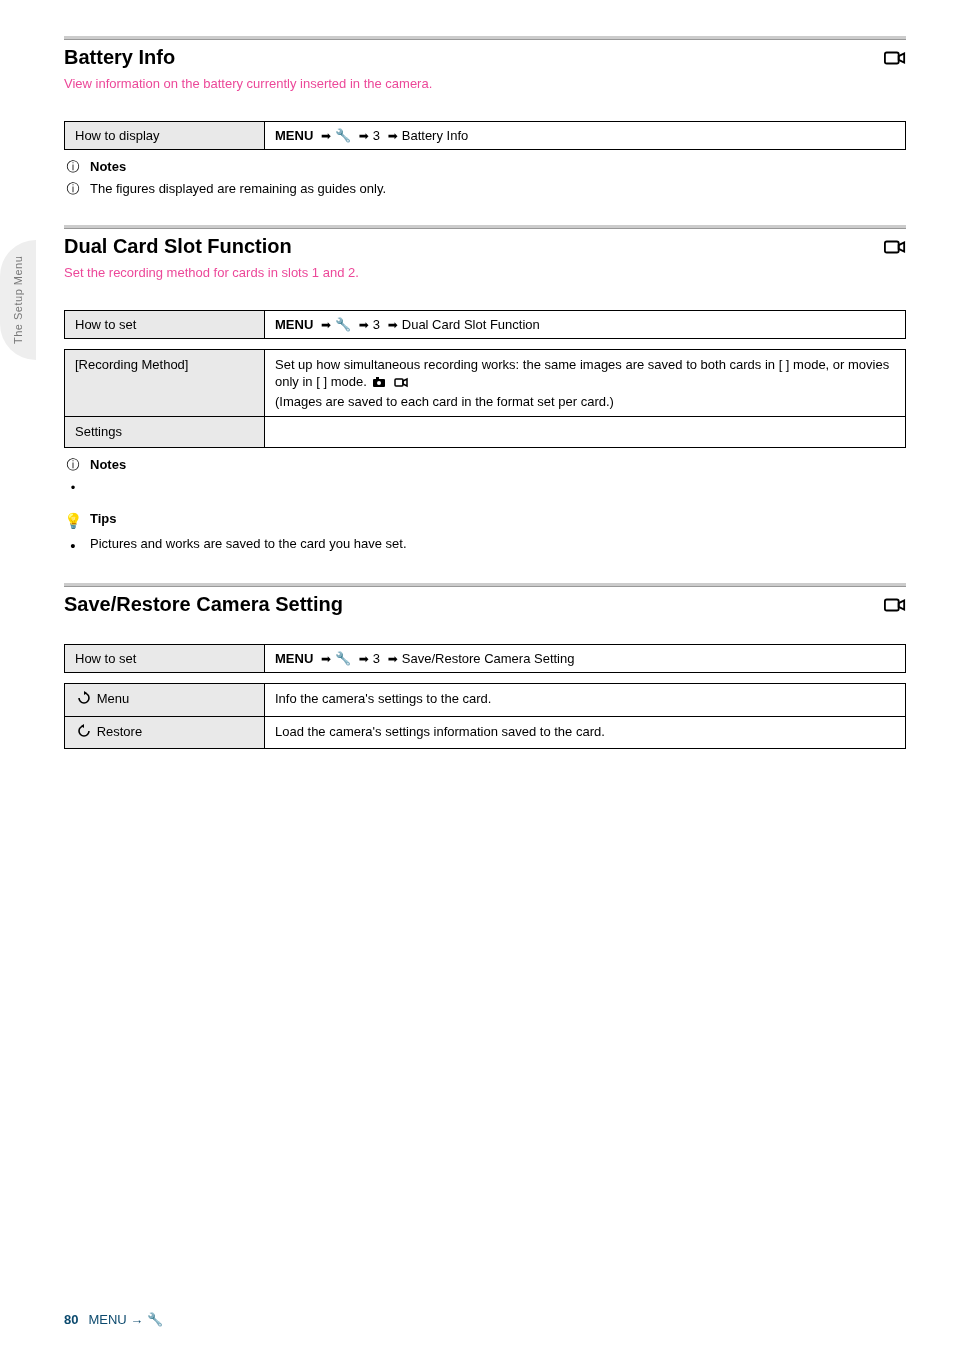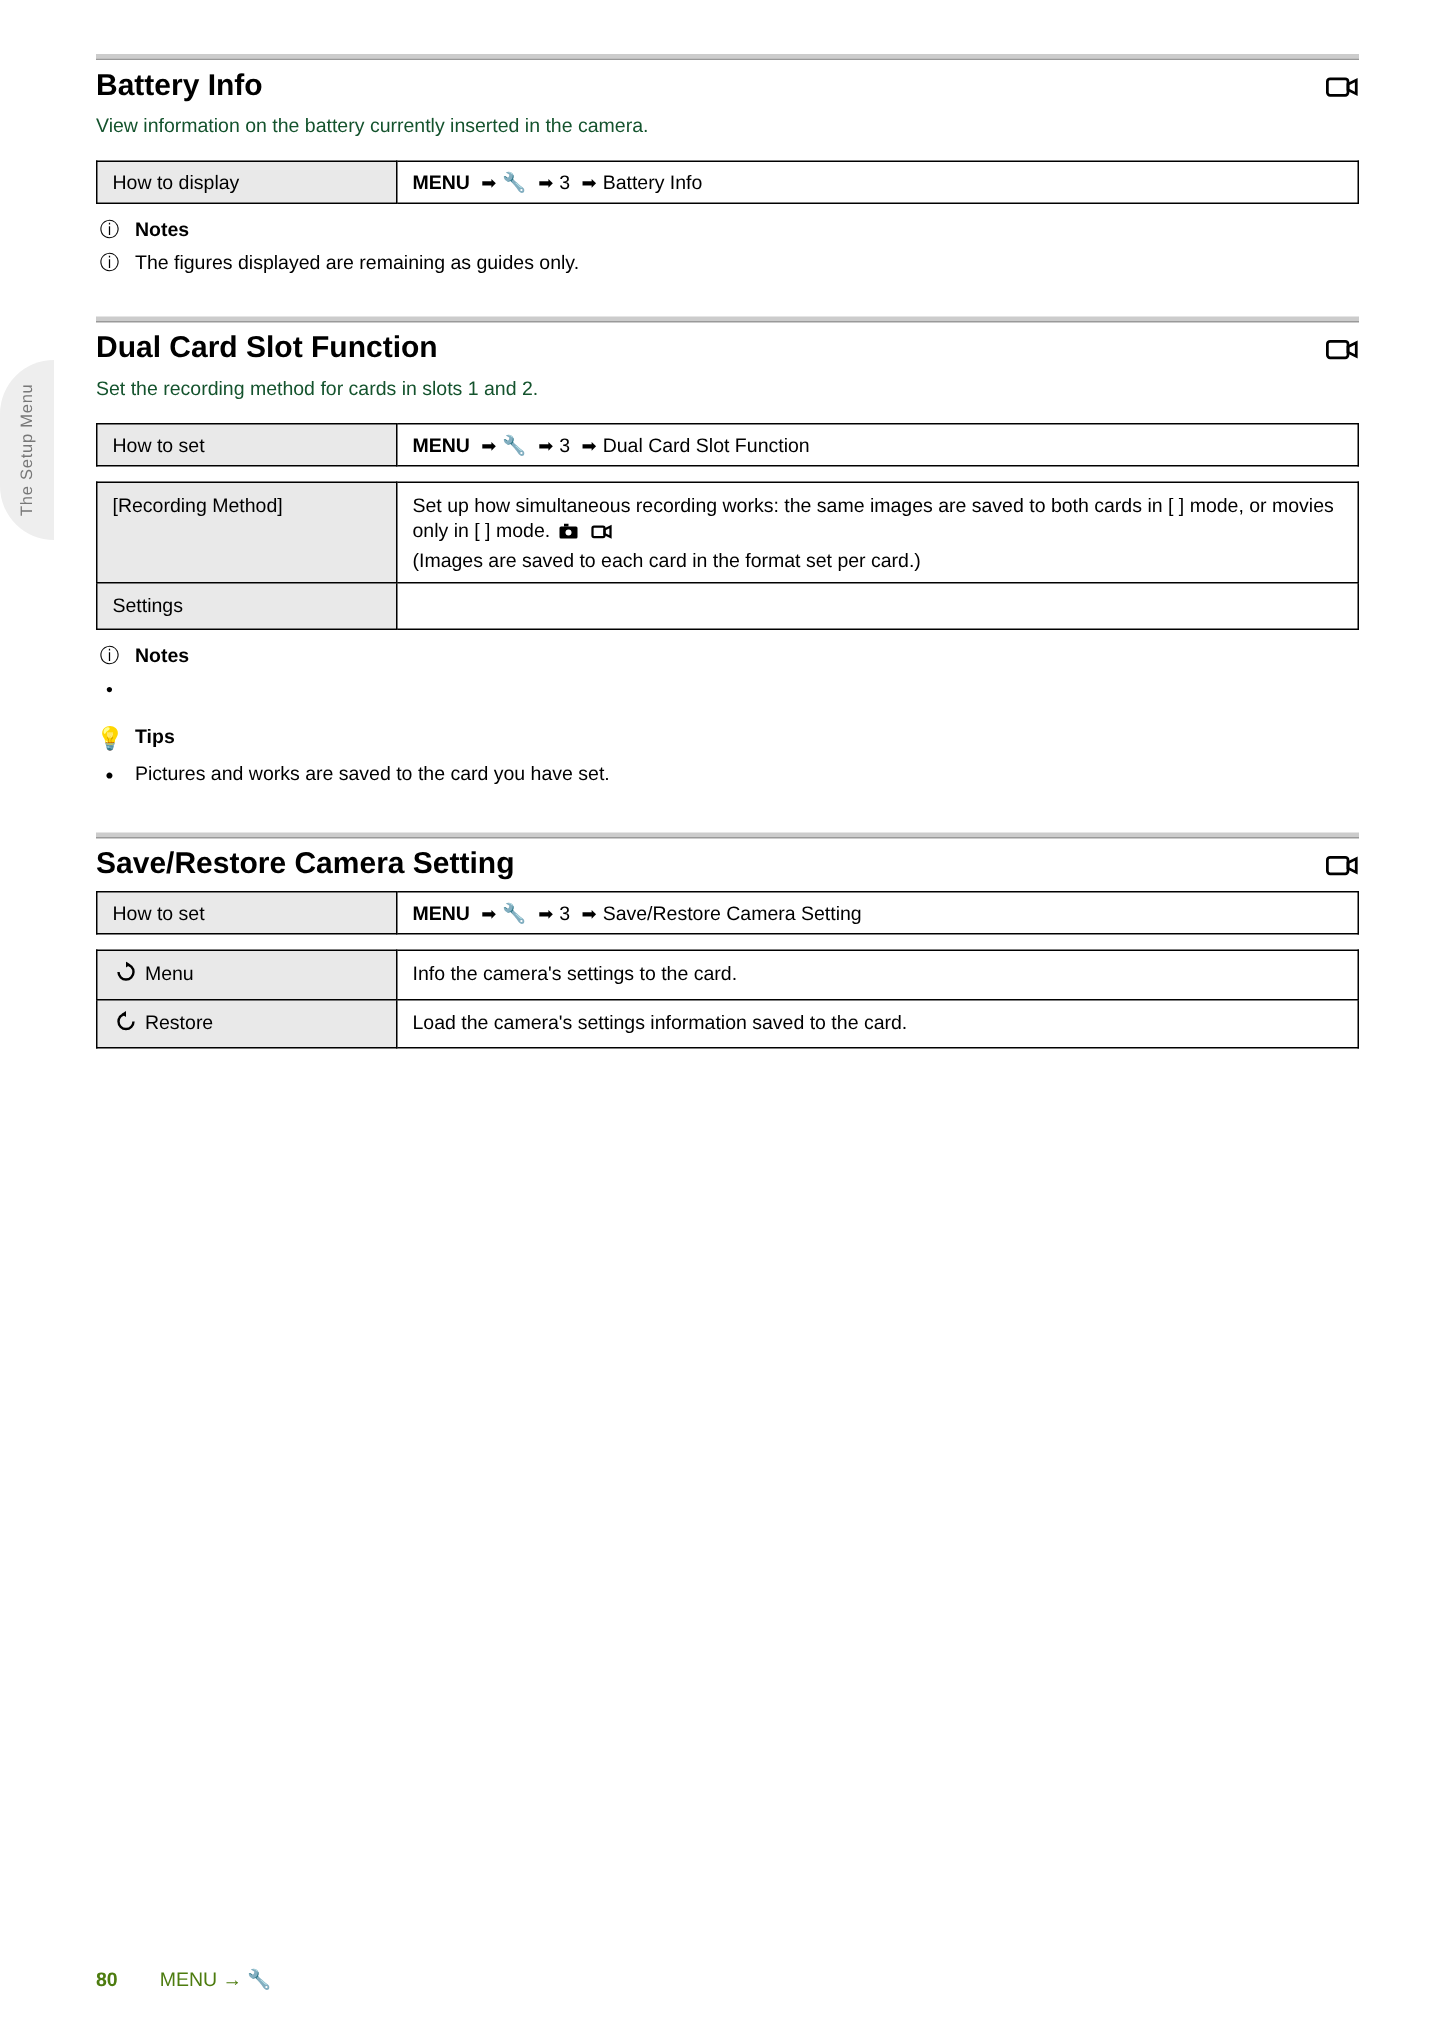--- a/index.html
+++ b/index.html
@@ -6,33 +6,33 @@
 html, body { width: 954px; height: 1357px; background: #fff; font-family: Arial, Helvetica, sans-serif; color: #000; }
 .page { position: relative; width: 954px; height: 1357px; padding: 32px 48px 48px 64px; }
 .side-tab { position: absolute; left: 0; top: 240px; width: 36px; height: 120px; background: #eee; border-radius: 0 60px 60px 0; writing-mode: vertical-rl; transform: rotate(180deg); font-size: 11px; color: #777; display: flex; align-items: center; justify-content: center; letter-spacing: 0.5px; }
 .h-rule { height: 4px; width: 100%; margin: 4px 0 2px 0; }
 .h-rule .top { height: 3px; background: #ccc; }
 .h-rule .bot { height: 1px; background: #999; }
 .section-head { display: flex; align-items: center; justify-content: space-between; margin-bottom: 6px; padding-top: 4px; }
 .section-title { font-size: 20px; font-weight: bold; }
 .mode-icon { width: 22px; height: 18px; }
 .mode-icon svg { width: 100%; height: 100%; }
-.section-desc { font-size: 13px; color: #14532d; margin: 6px 0 14px 0; line-height: 1.35; }
-table.menu { width: 100%; border-collapse: collapse; font-size: 13px; margin-bottom: 8px; }
+.section-desc { font-size: 13px; color: #ec4899; margin: 6px 0 14px 0; line-height: 1.35; }
+table.menu { width: 100%; border-collapse: collapse; font-size: 13px; margin-bottom: 8px; margin-top: 28px; }
 table.menu td { border: 1px solid #000; padding: 6px 10px; vertical-align: middle; }
 table.menu td.k { background: #e9e9e9; width: 200px; font-weight: normal; }
 .arrow { display: inline-block; margin: 0 4px; font-size: 12px; }
 .notes { font-size: 13px; line-height: 1.45; margin: 8px 0 26px 0; }
 .notes .row { display: flex; align-items: flex-start; gap: 8px; margin-bottom: 4px; }
 .notes .glyph { width: 18px; text-align: center; flex-shrink: 0; font-size: 13px; }
 table.opts { width: 100%; border-collapse: collapse; font-size: 13px; margin: 10px 0 8px 0; }
 table.opts td { border: 1px solid #000; padding: 6px 10px; vertical-align: top; line-height: 1.35; }
 table.opts td.k { background: #e9e9e9; width: 200px; }
 .tip-rows .glyph { font-size: 15px; }
-.footer { position: absolute; bottom: 30px; left: 64px; font-size: 13px; color: #4d7c0f; display: flex; gap: 28px; }
+.footer { position: absolute; bottom: 30px; left: 64px; font-size: 13px; color: #0c4a6e; display: flex; gap: 10px; }
 .footer .pn { font-weight: bold; }
 .inline-icon { display: inline-block; vertical-align: -2px; margin: 0 2px; }
 .camera-icon svg, .movie-icon svg, .rot-icon svg { display: inline-block; }
 </style>
 </head>
 <body>
 
 <div class="page">
   <div class="side-tab">The Setup Menu</div>
 

